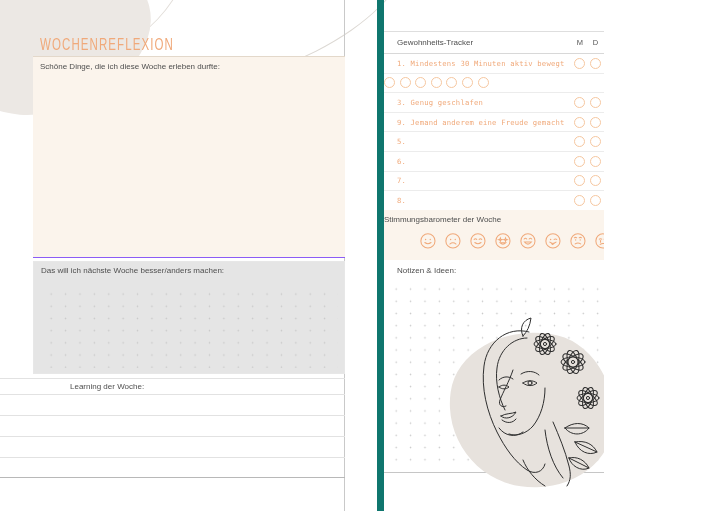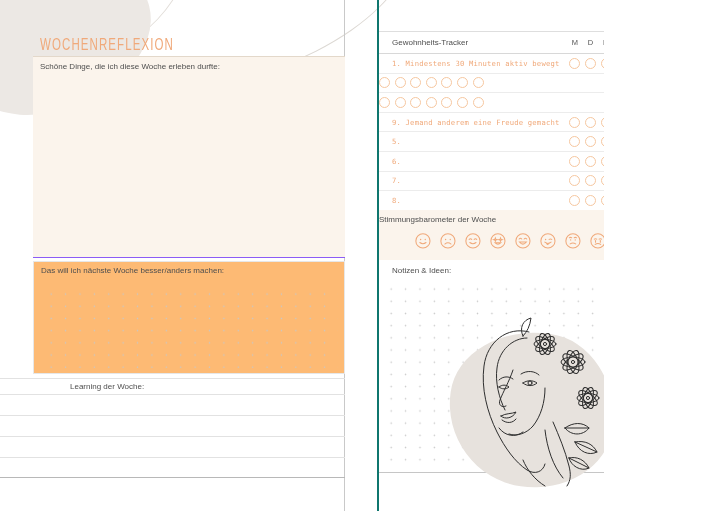--- a/index.html
+++ b/index.html
@@ -26,37 +26,37 @@
   .blob-right {
     position:absolute; right:-10px; top:332px; width:165px; height:155px;
     background:var(--blob_gray,#e7e2dd);
     border-radius:55% 45% 50% 50% / 46% 56% 44% 54%;
     transform:rotate(8deg); z-index:3;
   }
   .woman-art { position:absolute; right:-4px; top:310px; width:152px; height:182px; z-index:4; }
   
   .page { position:absolute; top:0; height:511px; z-index:2; }
   #page-left  { left:0; width:345px; border-right:1px solid #c9c9c9; }
-  #page-right { left:377px; width:343px; border-left:2px solid #0f766e; }
+  #page-right { left:377px; width:343px; border-left:7px solid #0f766e; }
   .page-number { position:absolute; left:0; width:100%; text-align:center; top:481px; font-size:8.5px; color:#474747; letter-spacing:0.5px; }
   
   .wr-title {
     position:absolute; left:40px; top:36px; font-size:16px; color:var(--accent_orange,#f0a97a);
     text-transform:uppercase; letter-spacing:1.5px; font-weight:500;
     transform:scaleX(0.72); transform-origin:left center; white-space:nowrap;
   }
   .label { font-size:8px; color:var(--text_dark,#4e4e4e); }
   .nice-box {
     position:absolute; left:33px; top:56px; width:312px; height:202px;
     background:var(--cream,#fbf4ec); border-top:1px solid #e3d8ca; border-bottom:1px solid #8b5cf6;
   }
   .nice-box .label { position:absolute; left:7px; top:5px; }
   .improve-box {
     position:absolute; left:33px; top:261px; width:312px; height:113px;
-    background:#fdba74; border:1px solid #e7e7e7;
+    background:#e5e5e5; border:1px solid #e7e7e7;
   }
   .improve-box .label { position:absolute; left:7px; top:4px; }
   .dotgrid {
     background-image:radial-gradient(circle, var(--dot_gray,#c8c8c8) 0.8px, rgba(0,0,0,0) 1px);
     background-size:14.4px 12.2px;
   }
   .improve-dots { position:absolute; left:6px; top:22px; right:6px; bottom:5px; background-position:4px 4px; }
   .learning-topline { position:absolute; left:0; top:378px; width:345px; height:1px; background:#e2e2e2; }
   .learning-label { position:absolute; left:40px; top:382px;padding-left:30px; }
   .rule { position:absolute; left:0; width:345px; height:1px; background:var(--line_light,#e2e2e2); }
@@ -158,20 +158,21 @@
               <span class="day-circle"></span>
               <span class="day-circle"></span>
               <span class="day-circle"></span>
               <span class="day-circle"></span>
               <span class="day-circle"></span>
               <span class="day-circle"></span>
               <span class="day-circle"></span>
             </div>
           </div>
           <div class="habit-row">
+            <div class="habit-label">3. Genug geschlafen</div>
             <div class="daycells">
               <span class="day-circle"></span>
               <span class="day-circle"></span>
               <span class="day-circle"></span>
               <span class="day-circle"></span>
               <span class="day-circle"></span>
               <span class="day-circle"></span>
               <span class="day-circle"></span>
             </div>
           </div>

